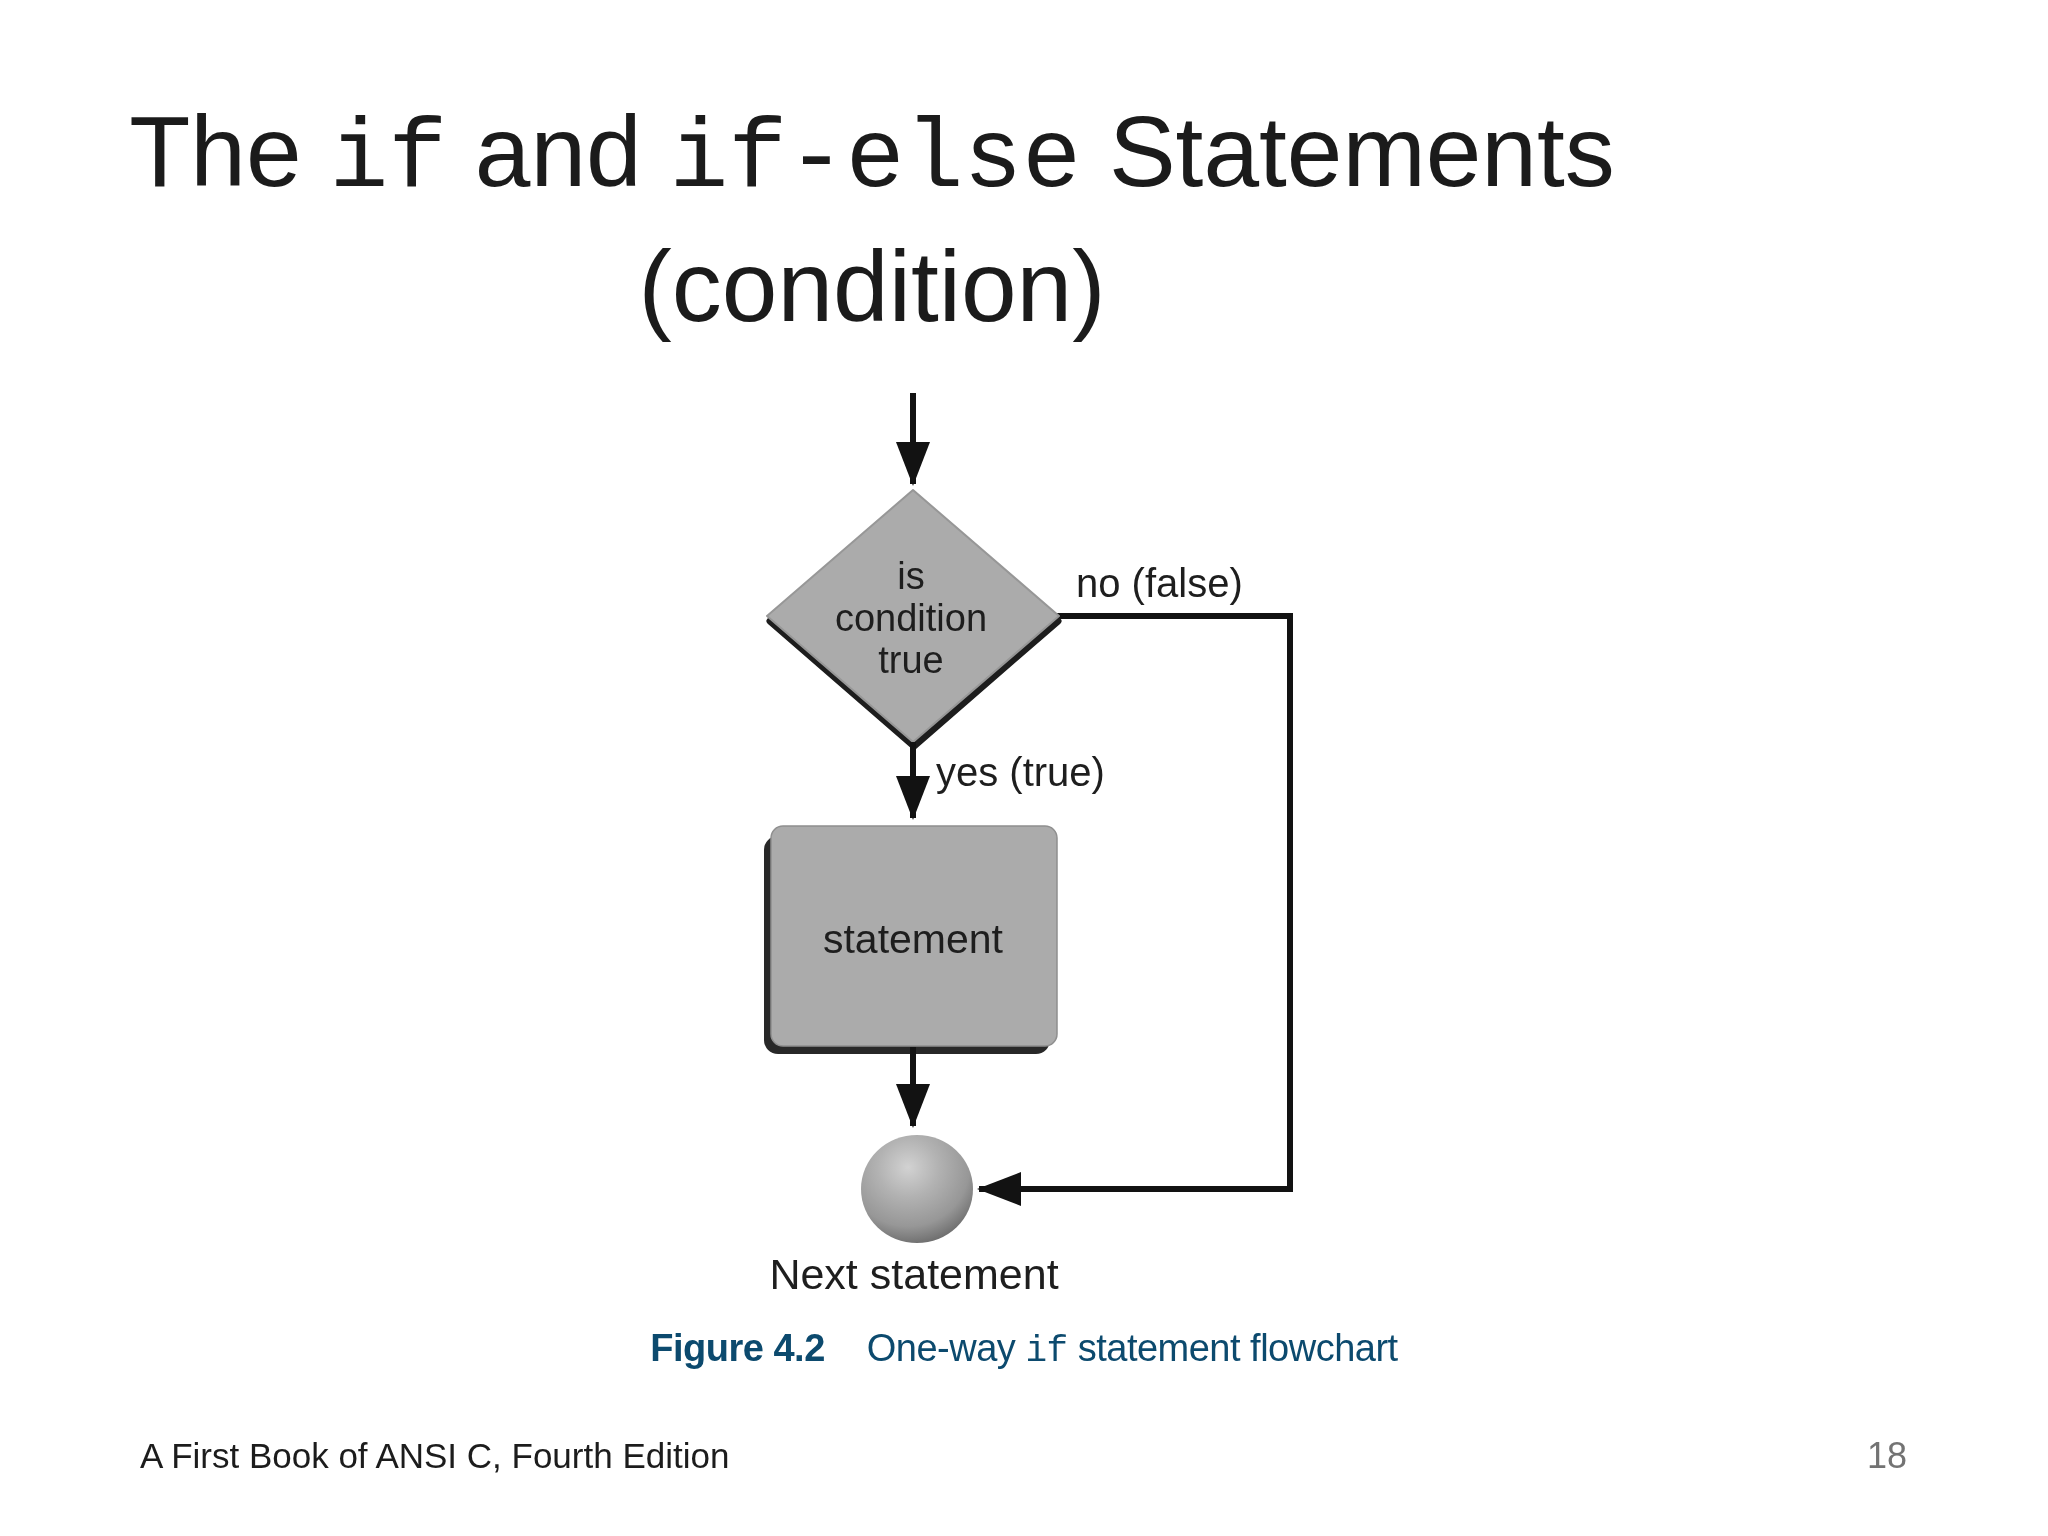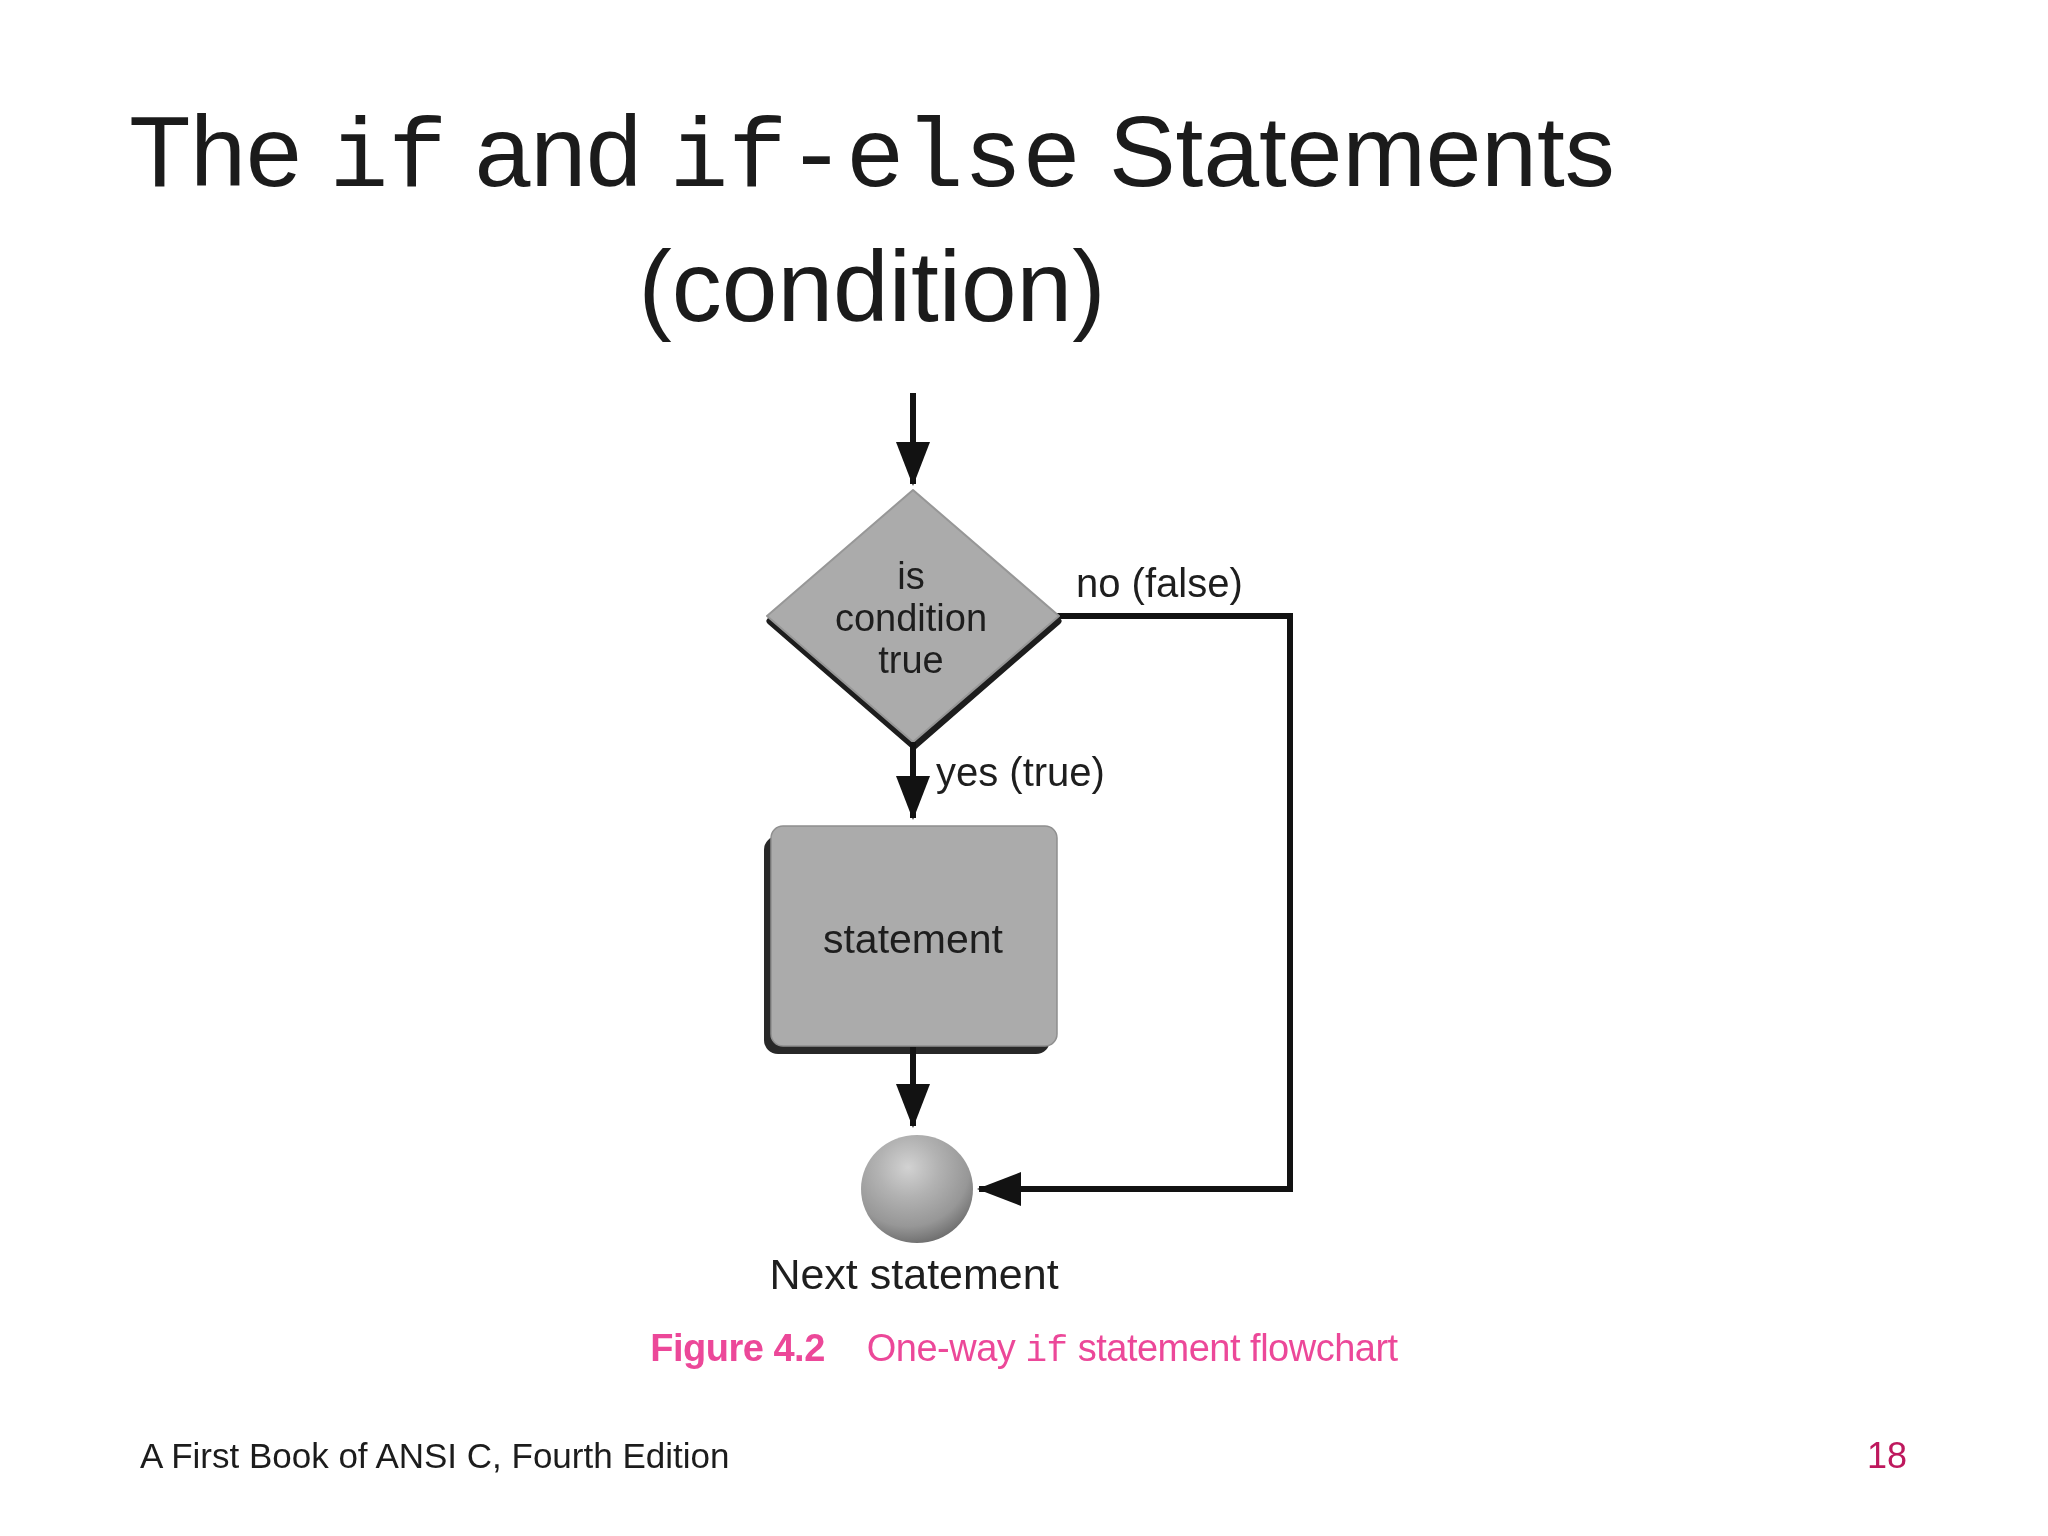--- a/index.html
+++ b/index.html
@@ -30,35 +30,35 @@
   .fig-label{font-family:"Liberation Sans",sans-serif;fill:#1e1e1e;}
   .fs38{font-size:38px;}
   .fs40{font-size:40px;}
   .fs41{font-size:41px;}
   .fs43{font-size:43px;}
   
   .caption{
     position:absolute;top:1326px;left:0;width:2048px;
     text-align:center;
     font-size:38px;line-height:44px;
-    color:#ec4899;
+    color:#0c4a6e;
     letter-spacing:-0.5px;
     white-space:nowrap;
   }
   .cap-bold{font-weight:bold;}
   .cap-gap{display:inline-block;width:42px;}
   .cap-mono{font-family:"Liberation Mono",monospace;font-size:36px;}
   
   .footer-book{
     position:absolute;left:140px;top:1438px;
     font-size:35px;line-height:36px;color:#1c1c1c;
   }
   .footer-page{
     position:absolute;right:141px;top:1438px;
-    font-size:36px;line-height:36px;color:#be185d;
+    font-size:36px;line-height:36px;color:#737373;
   }
 </style>
 </head>
 <body>
 
 <div class="slide">
 
   <div class="title">
     <div><span>The </span><span class="t-mono">if</span><span> and </span><span class="t-mono">if-else</span><span> Statements</span></div>
     <div>(condition)</div>

